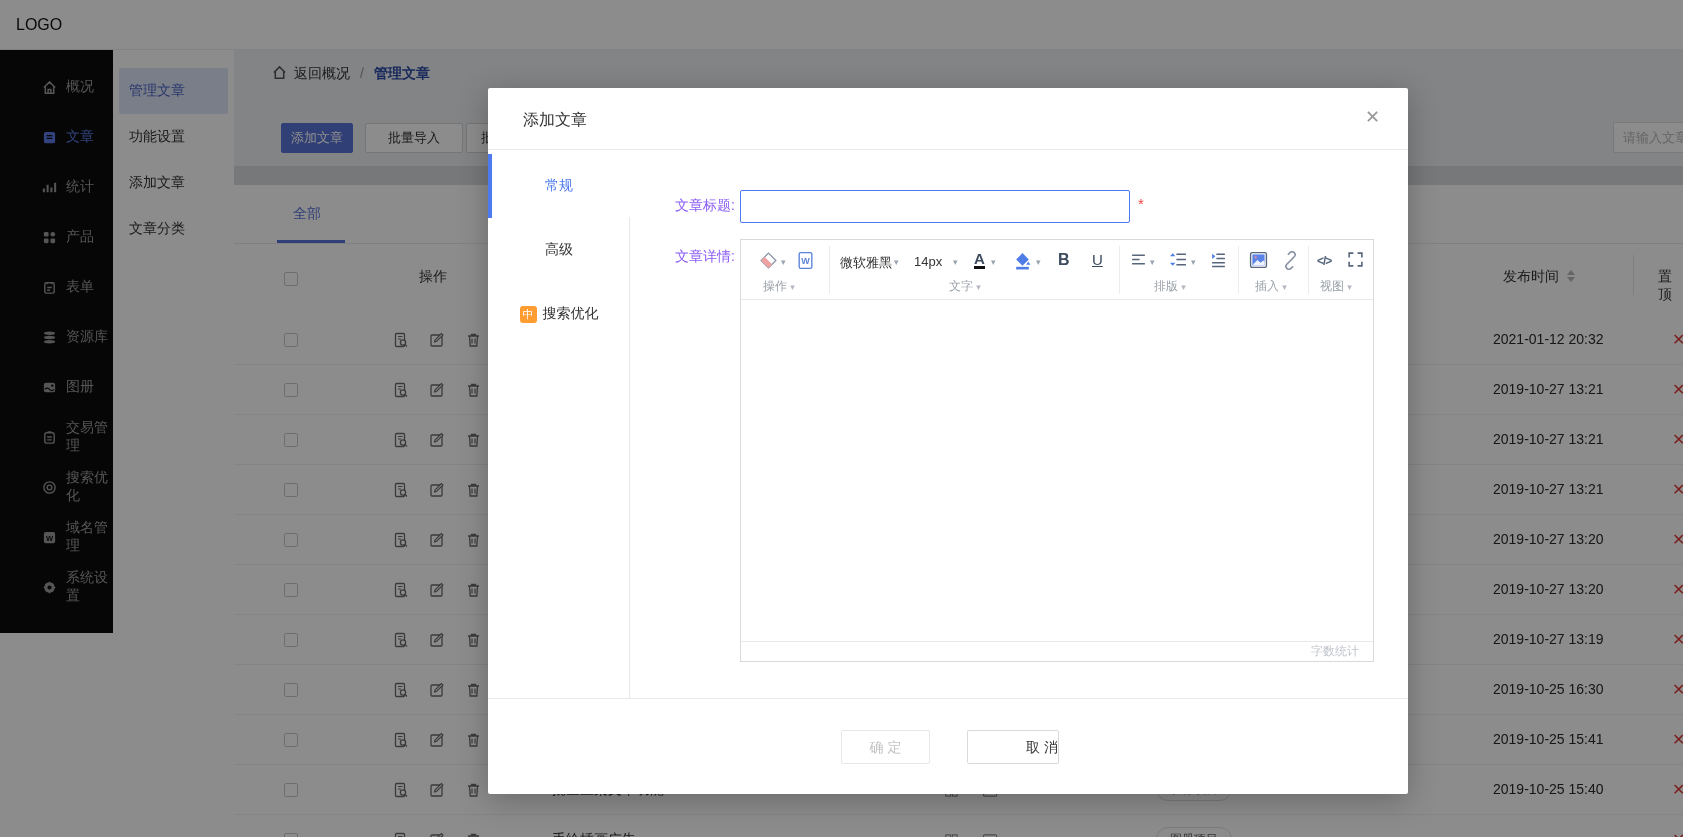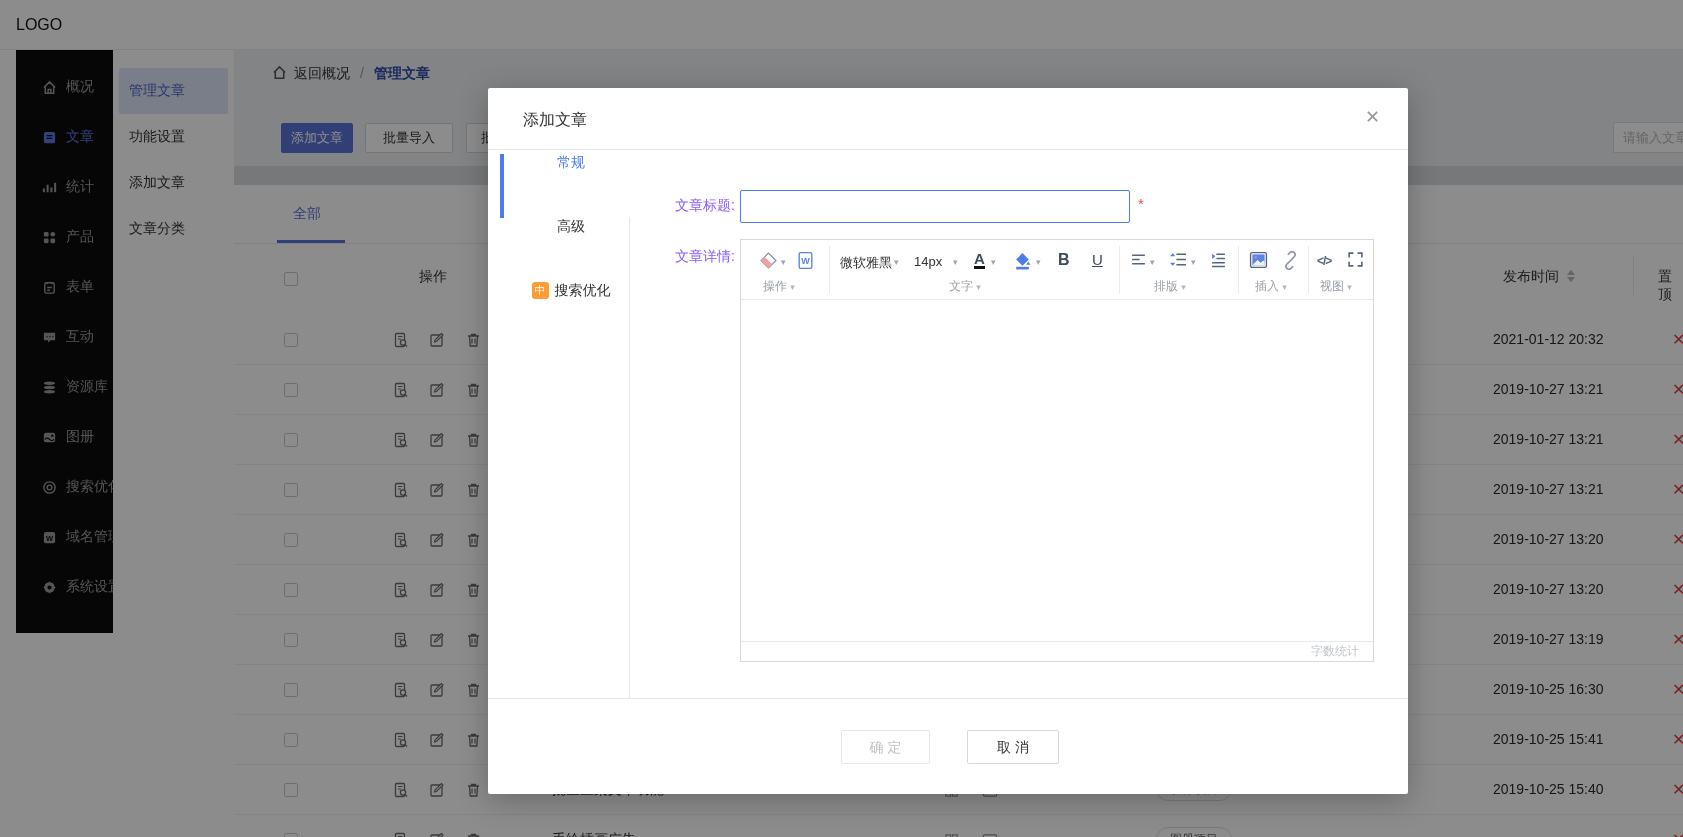--- a/index.html
+++ b/index.html
@@ -4,40 +4,40 @@
 <style>
   * { margin:0; padding:0; box-sizing:border-box; }
   html,body { width:1683px; height:837px; overflow:hidden; background:#fff;
     font-family:"Liberation Sans","DejaVu Sans",sans-serif; }
 
   
   #topbar { position:absolute; left:0; top:0; width:1683px; height:50px; background:#fff; border-bottom:1px solid #ededed; z-index:1; }
   #logo { position:absolute; left:16px; top:0; line-height:50px; font-size:16px; color:#111; }
 
   
-  #sidebar { position:absolute; left:16px; top:50px; width:113px; height:583px; background:#0b0b0c; z-index:1; padding-top:12px; }
+  #sidebar { position:absolute; left:0; top:50px; width:113px; height:583px; background:#0b0b0c; z-index:1; padding-top:12px;padding-left:16px; }
   .side-item { position:relative; height:50px; display:flex; align-items:center; padding-left:26px; color:#9b9b9b; font-size:14px; cursor:pointer; }
   .side-item svg { margin-right:9px; flex:0 0 auto; }
   .side-item.active { color:#5b79e3; }
 
   
   #subsidebar { position:absolute; left:113px; top:50px; width:121px; height:787px; background:#fff; z-index:1; padding-top:18px; }
   .sub-item { height:46px; display:flex; align-items:center; margin:0 6px; padding-left:10px; font-size:14px; color:#333; cursor:pointer; border-radius:2px; }
   .sub-item.active { background:#dfe5f7; color:#4d68c8; }
 
   
   #main { position:absolute; left:234px; top:50px; width:1449px; height:787px; background:#eef0f3; z-index:1; }
   #breadcrumb { position:absolute; left:38px; top:15px; display:flex; align-items:flex-start; font-size:14px; color:#333; }
   #breadcrumb svg { margin-right:7px; }
   .bc-sep { margin:0 10px; color:#999; }
   .bc-current { color:#2f4da8; font-weight:bold; }
 
   .btn { position:absolute; top:73px; height:30px; border-radius:2px; font-size:13px; text-align:center; line-height:28px; cursor:pointer; }
   #btn-add { left:47px; width:72px; background:#5874d8; border:1px solid #5874d8; color:#fff; }
-  #btn-import { left:131px; width:88px; background:#fff; border:1px solid #d6d6d6; color:#333; }
+  #btn-import { left:131px; width:98px; background:#fff; border:1px solid #d6d6d6; color:#333; }
   #btn-third { left:232px; width:88px; background:#fff; border:1px solid #d6d6d6; color:#333; text-align:left; padding-left:14px; }
   #search-box { position:absolute; left:1379px; top:72px; width:110px; height:31px; background:#fff; border:1px solid #dcdcdc; border-radius:2px; font-size:13px; color:#333; padding:0 9px; outline:none; }
   #search-box::placeholder { color:#b8b8b8; }
 
   #gray-strip { position:absolute; left:0; top:116px; width:1449px; height:19px; background:#d9dbde; }
   #panel { position:absolute; left:0; top:135px; width:1449px; height:652px; background:#fff; }
 
   #tab-all { position:absolute; left:59px; top:0; height:56px; line-height:56px; font-size:14px; color:#5874d8; cursor:pointer; }
   #tab-underline { position:absolute; left:43px; top:55px; width:68px; height:3px; background:#5874d8; }
   #tabs-divider { position:absolute; left:0; top:58px; width:1449px; height:1px; background:#e9e9e9; }
@@ -70,21 +70,21 @@
 
   
   #overlay { position:absolute; inset:0; background:rgba(0,0,0,0.45); z-index:40; }
   #modal { position:absolute; left:488px; top:88px; width:920px; height:706px; background:#fff; border-radius:2px; box-shadow:0 6px 30px rgba(0,0,0,.25); z-index:50; }
   #modal-header { position:relative; height:62px; border-bottom:1px solid #e8e8e8; }
   #modal-title { position:absolute; left:35px; top:22px; font-size:16px; color:#333; }
   #modal-close { position:absolute; right:28px; top:18px; font-size:18px; color:#9a9a9a; cursor:pointer; }
   #modal-body { position:relative; height:548px; }
 
   #rail-border { position:absolute; left:141px; top:67px; width:1px; height:481px; background:#e8e8e8; }
-  .vtab { position:absolute; left:12px; width:142px; height:64px; display:flex; justify-content:center; font-size:14px; color:#333; cursor:pointer; }
+  .vtab { position:absolute; left:0; width:142px; height:64px; display:flex; align-items:center; justify-content:center; font-size:14px; color:#333; cursor:pointer; }
   #vtab-1 { top:4px; color:#4d7af0; }
   #vtab-1 .bar { position:absolute; left:0; top:0; width:4px; height:64px; background:#4d7af0; }
   #vtab-2 { top:68px; }
   #vtab-3 { top:132px; }
   .seo-badge { width:17px; height:17px; background:#ff9c32; border-radius:3px; color:#fff; font-size:11px; line-height:17px; text-align:center; margin-right:6px; }
 
   .fld-label { position:absolute; left:142px; width:105px; text-align:right; font-size:14px; color:#8b5cf6; }
   #lbl-title { top:47px; }
   #lbl-detail { top:98px; }
   #title-input { position:absolute; left:252px; top:40px; width:390px; height:33px; border:1px solid #4d7af0; border-radius:2px; outline:none; font-size:14px; padding:0 8px; color:#333; }
@@ -100,21 +100,21 @@
   .tbA { font-size:15px; font-weight:bold; color:#3c4a5e; border-bottom:3px solid #111; line-height:15px; }
   .tbB { font-size:16px; font-weight:bold; }
   .tbU { font-size:15px; text-decoration:underline; }
   .tbCode { font-size:12px; font-weight:bold; color:#55657c; letter-spacing:-1px; }
   #editor-content { height:341px; background:#fff; }
   #editor-status { height:20px; border-top:1px solid #e9e9e9; text-align:right; padding-right:14px; font-size:12px; color:#c0c4cc; line-height:19px; }
 
   #modal-footer { position:relative; height:95px; border-top:1px solid #e8e8e8; }
   .mbtn { position:absolute; top:31px; height:34px; border-radius:2px; font-size:14px; background:#fff; text-align:center; line-height:32px; cursor:pointer; }
   #btn-ok { left:353px; width:89px; border:1px solid #e7e7e7; color:#c4c4c4; }
-  #btn-cancel { left:479px; width:92px; border:1px solid #d9d9d9; color:#333; }
+  #btn-cancel { left:479px; width:92px; border:1px solid #d9d9d9; color:#333;text-align:right; }
 </style>
 </head>
 <body>
 
 <div id="topbar">
   <span id="logo">LOGO</span>
 </div>
 
 <div id="sidebar">
   <div class="side-item">
@@ -147,40 +147,40 @@
   </div>
   <div class="side-item">
     <svg width="15" height="15" viewBox="0 0 16 16">
         <rect x="3" y="3" width="10" height="11" rx="1.5" stroke="currentColor" stroke-width="1.5" fill="none"></rect>
         <path d="M5.5 2 V4.5 M10.5 2 V4.5 M5.5 8 H10.5 M5.5 11 H8.5" stroke="currentColor" stroke-width="1.5"></path>
       </svg>
     <span>表单</span>
   </div>
   <div class="side-item">
     <svg width="15" height="15" viewBox="0 0 16 16">
-        <path d="M2 3 H14 V11 H9 L6.5 13.5 V11 H2 Z" fill="currentColor"></path>
-        <path d="M5 7 H6 M8 7 H9 M11 7 H12" stroke="#0b0b0c" stroke-width="1.3"></path>
-      </svg>
-    <span>互动</span>
-  </div>
-  <div class="side-item">
-    <svg width="15" height="15" viewBox="0 0 16 16">
         <ellipse cx="8" cy="3.5" rx="6" ry="1.8" fill="currentColor"></ellipse>
         <ellipse cx="8" cy="8" rx="6" ry="1.8" fill="currentColor"></ellipse>
         <ellipse cx="8" cy="12.5" rx="6" ry="1.8" fill="currentColor"></ellipse>
       </svg>
     <span>资源库</span>
   </div>
   <div class="side-item">
     <svg width="15" height="15" viewBox="0 0 16 16">
         <rect x="2" y="3" width="12" height="10" rx="2" fill="currentColor"></rect>
         <circle cx="11" cy="6" r="1.3" fill="#0b0b0c"></circle>
         <path d="M3 10 Q5.5 7.5 8 10 T13 10" stroke="#0b0b0c" stroke-width="1.3" fill="none"></path>
       </svg>
     <span>图册</span>
+  </div>
+  <div class="side-item">
+    <svg width="15" height="15" viewBox="0 0 16 16">
+        <rect x="3" y="3" width="10" height="11" rx="2" stroke="currentColor" stroke-width="1.5" fill="none"></rect>
+        <path d="M6 2 H10 M5.5 7.5 H10.5 M5.5 10.5 H10.5" stroke="currentColor" stroke-width="1.5"></path>
+      </svg>
+    <span>交易管理</span>
   </div>
   <div class="side-item">
     <svg width="15" height="15" viewBox="0 0 16 16">
         <circle cx="8" cy="8" r="6" stroke="currentColor" stroke-width="1.5" fill="none"></circle>
         <circle cx="8" cy="8" r="2.5" stroke="currentColor" stroke-width="1.5" fill="none"></circle>
       </svg>
     <span>搜索优化</span>
   </div>
   <div class="side-item">
     <svg width="15" height="15" viewBox="0 0 16 16">

